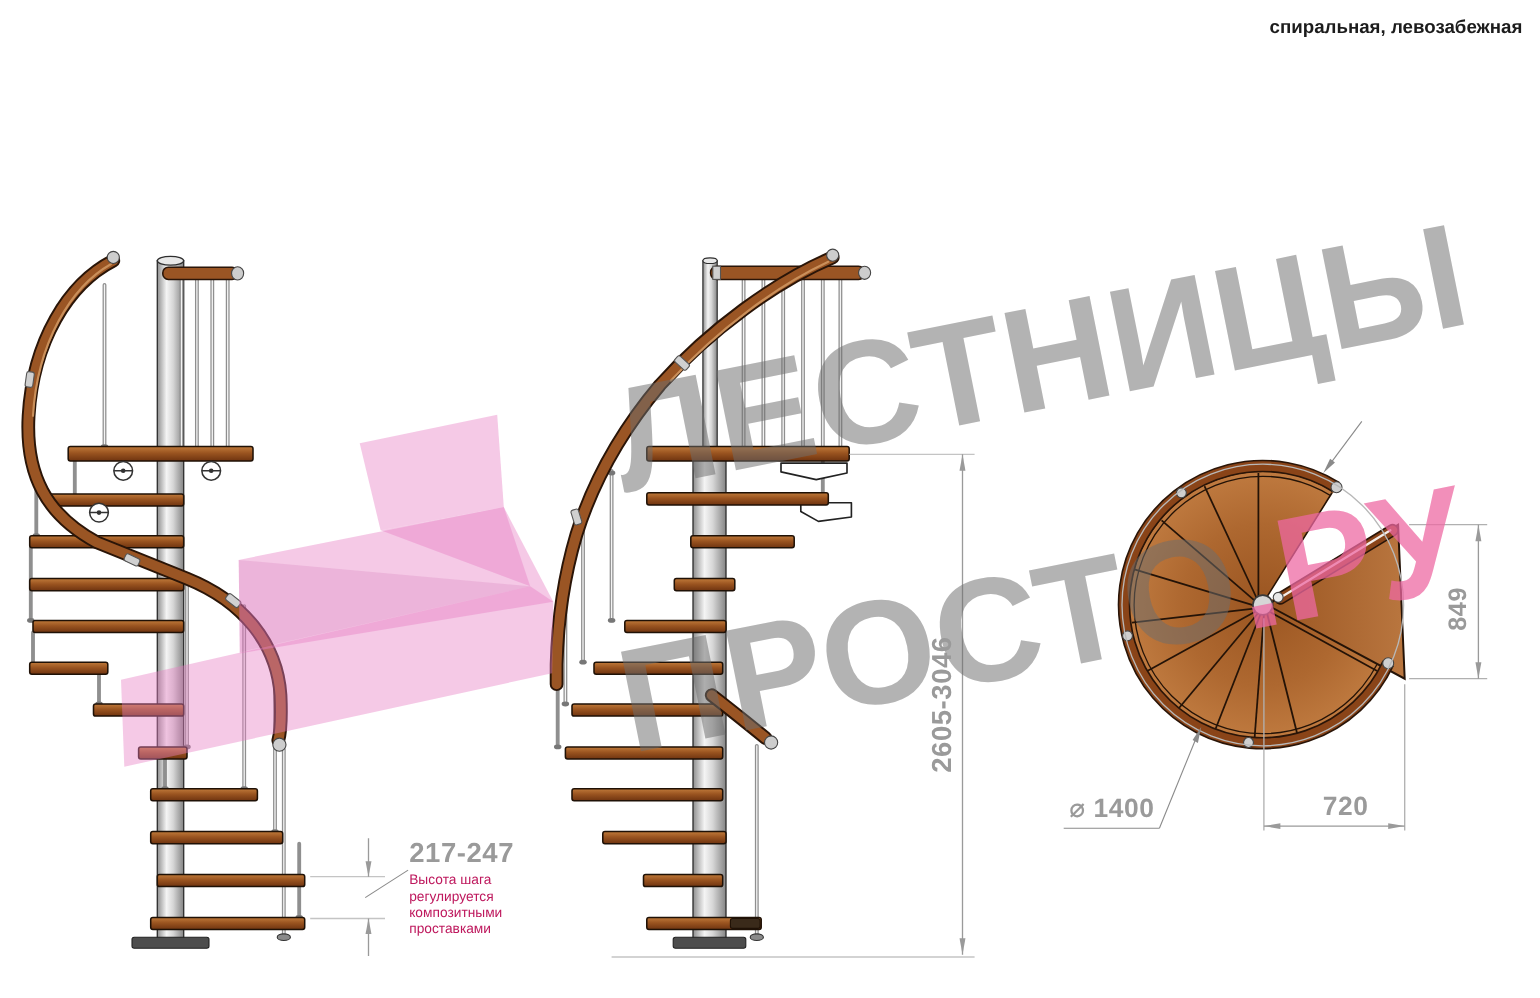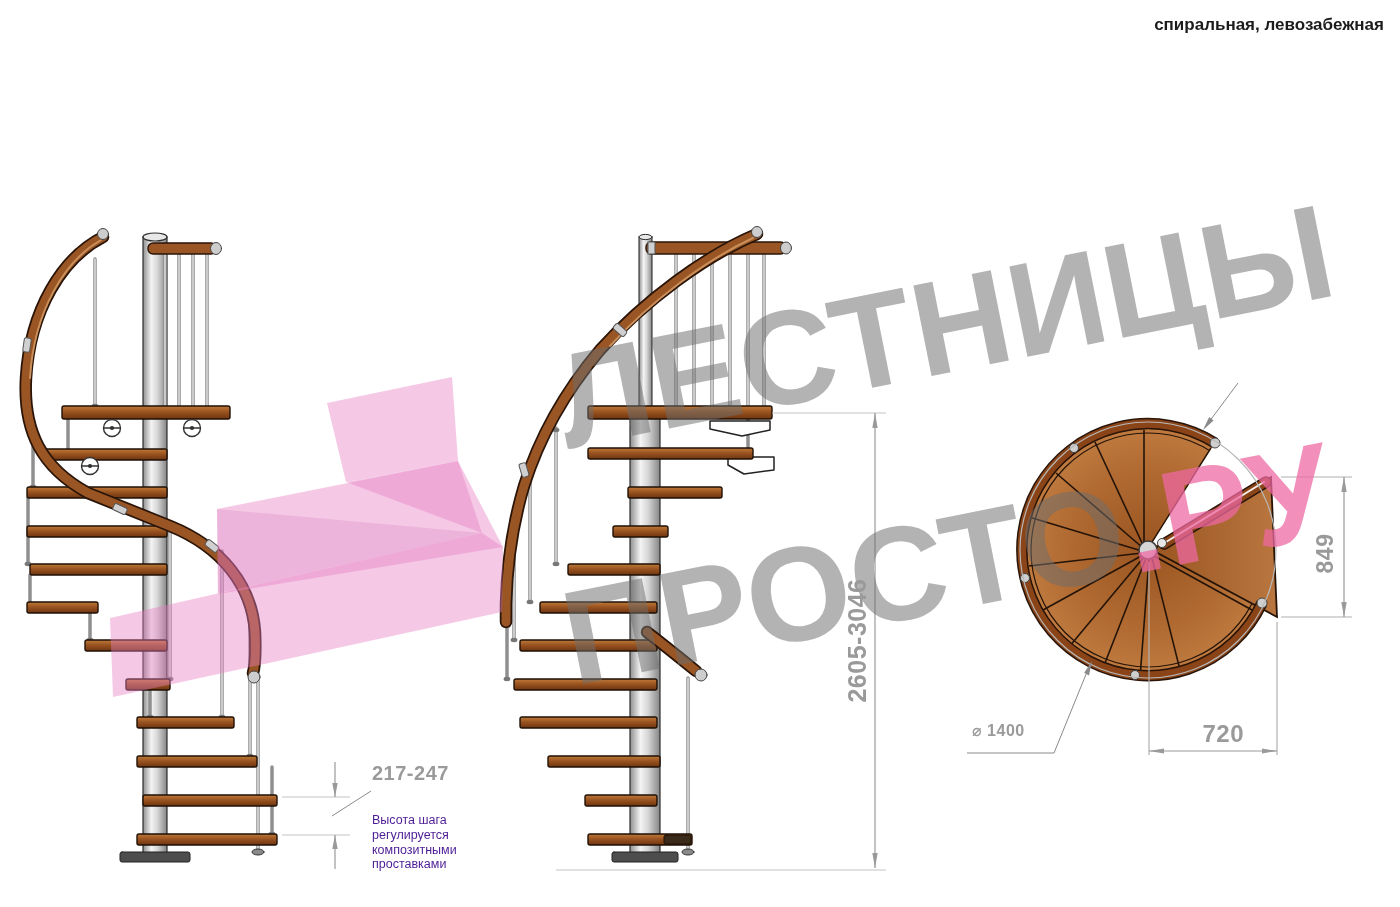--- a/index.html
+++ b/index.html
@@ -7,21 +7,21 @@
          font-family:"Liberation Sans","DejaVu Sans",sans-serif;}
   #drawing{position:absolute;left:0;top:0;}
   .hdr{position:absolute;top:12px;right:16px;text-align:center;font-size:17px;font-weight:bold;
        color:#1c1c1c;line-height:26px;white-space:nowrap;}
   .wm{position:absolute;font-weight:bold;font-size:134px;letter-spacing:1px;line-height:1;
       transform:rotate(-11.3deg);transform-origin:left top;white-space:nowrap;pointer-events:none;}
   .wm .g{color:rgba(110,110,110,0.52);}
   .wm .p{color:rgba(238,104,162,0.74);}
   .dim{position:absolute;font-weight:bold;color:#9a9a9a;letter-spacing:0.5px;white-space:nowrap;}
   .dim.v{width:200px;text-align:center;transform:rotate(-90deg);transform-origin:center;}
-  .note{position:absolute;font-size:12.5px;line-height:1.18;color:#4c1d95;white-space:pre-line;margin-top:20px;}
+  .note{position:absolute;font-size:12.5px;line-height:1.18;color:#be185d;white-space:pre-line;}
 </style>
 </head>
 <body>
 
 <div id="stage">
 
 <svg id="drawing" width="1400" height="907" viewBox="0 0 1400 907">
   <defs>
     <linearGradient id="poleGrad" x1="0" y1="0" x2="1" y2="0">
       <stop offset="0" stop-color="#8f8f8f"></stop>
@@ -317,20 +317,20 @@
 <div class="wm" style="left:545px;top:338px;">
   <span class="g">ЛЕСТНИЦЫ</span>
 </div>
 <div class="wm" style="left:552px;top:575px;">
   <span class="g">ПРОСТО</span><span class="p">.РУ</span>
 </div>
 
 <div class="dim v" style="left:757px;top:626px;font-size:25px;">2605-3046</div>
 <div class="dim v" style="left:1225px;top:540px;font-size:23px;">849</div>
 <div class="dim" style="left:1184px;top:720px;font-size:24px;width:60px;text-align:right;">720</div>
-<div class="dim" style="left:972px;top:721px;font-size:16px;">⌀ 1400</div>
-<div class="dim" style="left:372px;top:762px;font-size:20px;">217-247</div>
+<div class="dim" style="left:972px;top:721px;font-size:24px;">⌀ 1400</div>
+<div class="dim" style="left:372px;top:762px;font-size:25px;">217-247</div>
 <div class="note" style="left:372px;top:793px;">Высота шага
 регулируется
 композитными
 проставками</div>
 
 </div>
 
 </body></html>

